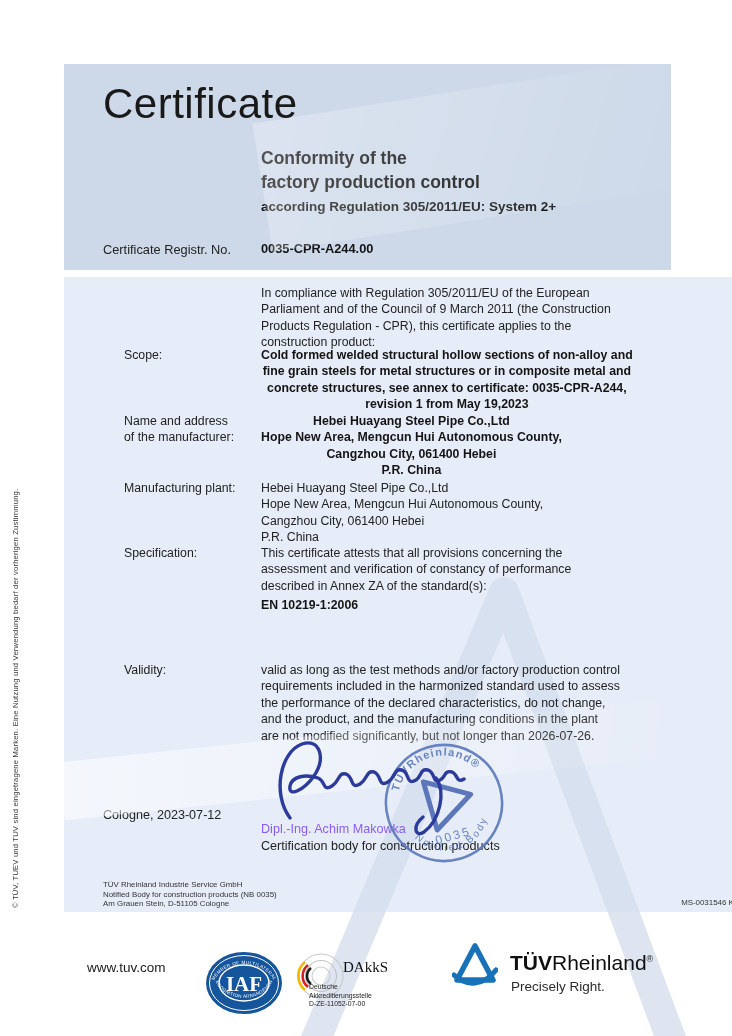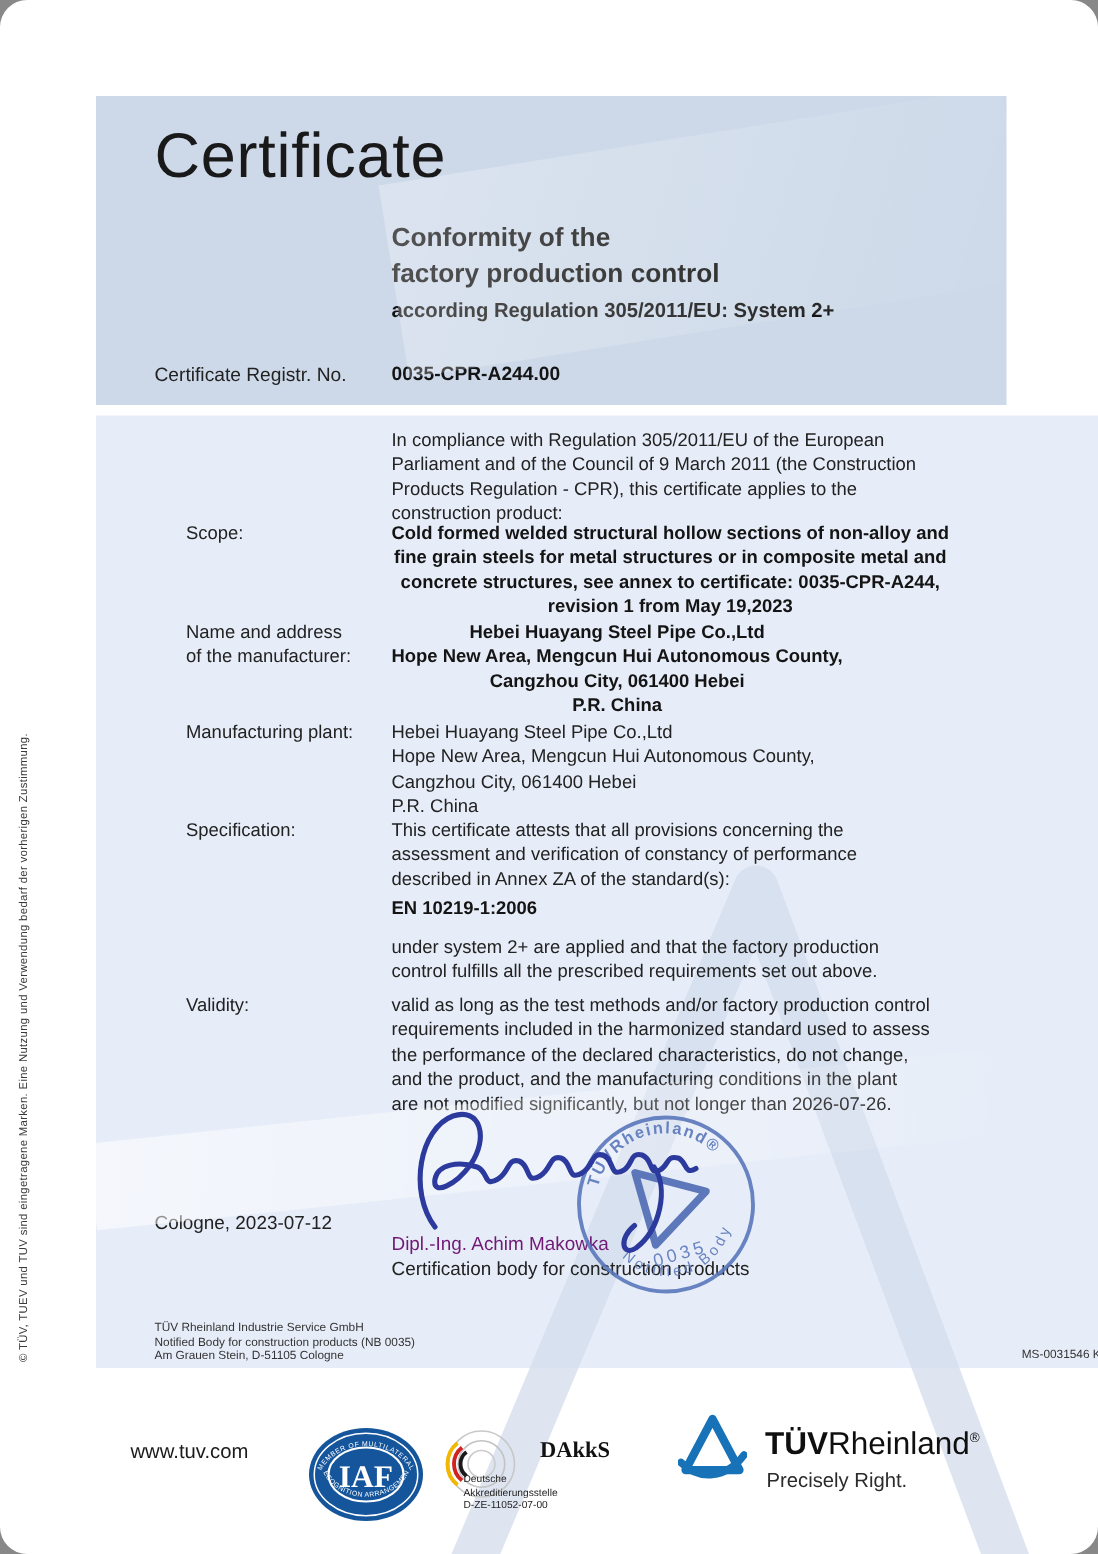--- a/index.html
+++ b/index.html
@@ -1,19 +1,19 @@
 <!DOCTYPE html>
 <html><head>
 <meta charset="utf-8">
 <style>
   * { margin:0; padding:0; box-sizing:border-box; }
   body { background:#888; font-family:"Liberation Sans", sans-serif; }
   #page {
     position:relative; width:732px; height:1036px; background:#ffffff;
-    overflow:hidden; margin:0 auto; color:#1d1d1f;border-radius:18px;
+    overflow:hidden; margin:0 auto; color:#1d1d1f;
   }
   
   .band-top {
     position:absolute; left:64px; top:64px; width:607px; height:206px;
     background:#cdd9e9;
   }
   .band-bottom {
     position:absolute; left:64px; top:277px; width:729px; height:635px;
     background:#e7edf8;
     padding-left:47px;
@@ -38,35 +38,35 @@
   .regno-value { position:absolute; left:197px; top:177px; font-size:12.8px; font-weight:bold; color:#141414; }
   
   .lbl { position:absolute; left:39px; font-size:12.3px; color:#222; line-height:16px;margin-left:21px; }
   .blk { position:absolute; left:197px; font-size:12.3px; line-height:16.4px; color:#222; }
   .blk.bold { font-weight:bold; color:#141414;text-align:center; }
   .blk div { white-space:nowrap; }
   
   .sig-svg { position:absolute; left:196px; top:455px; z-index:5; }
   .stamp { position:absolute; left:314px; top:460px; z-index:4; transform:rotate(-16deg); opacity:0.9; }
   .place-date { position:absolute; left:39px; top:531px; font-size:12.6px; color:#222; }
-  .signer { position:absolute; left:197px; top:545px; font-size:12.6px; color:#701a75; }
+  .signer { position:absolute; left:197px; top:545px; font-size:12.6px; color:#8b5cf6; }
   .signer-role { position:absolute; left:197px; top:562px; font-size:12.6px; color:#222; }
   
   .band-footer { position:absolute; left:39px; top:603px; font-size:7.9px; line-height:9.6px; color:#333; }
   .doc-ref { position:absolute; right:12px; top:621px; font-size:7.9px; color:#333; }
   
   .side-note {
     position:absolute; left:11px; top:908px; font-size:7.6px; color:#3a3a3a;
     white-space:nowrap; transform:rotate(-90deg); transform-origin:0 0; letter-spacing:0.2px;
   }
   
   .website { position:absolute; left:87px; top:960px; font-size:13.5px; color:#1a1a1a; }
   .iaf { position:absolute; left:204px; top:950px; }
   .dakks { position:absolute; left:291px; top:950px; width:120px; height:75px; }
-  .dakks-name { position:absolute; left:33px; top:9px; font-size:15px; font-weight:bold; font-family:"Liberation Serif", serif; color:#111;padding-left:36px; }
+  .dakks-name { position:absolute; left:16px; top:9px; font-size:15px; font-weight:normal; font-family:"Liberation Serif", serif; color:#111;padding-left:36px; }
   .dakks-small { position:absolute; left:18px; top:33px; font-size:6.8px; line-height:8.6px; color:#222; }
   .tuv-logo { position:absolute; left:452px; top:942px; width:230px; height:62px; }
   .tuv-word { position:absolute; left:58px; top:9px; font-size:21px; color:#0f0f0f; }
   .tuv-word .b { font-weight:bold; }
   .tuv-word sup { font-size:9px; }
   .tuv-slogan { position:absolute; left:59px; top:37px; font-size:13.5px; color:#2b2b2b; }
 </style>
 </head>
 <body>
 
@@ -126,24 +126,20 @@
       <div>P.R. China</div>
     </div>
 
     <div class="lbl" style="top:268px">Specification:</div>
     <div class="blk" style="top:268px">
       <div>This certificate attests that all provisions concerning the</div>
       <div>assessment and verification of constancy of performance</div>
       <div>described in Annex ZA of the standard(s):</div>
     </div>
     <div class="blk bold" style="top:320px">EN 10219-1:2006</div>
-    <div class="blk" style="top:346px">
-      <div>under system 2+ are applied and that the factory production</div>
-      <div>control  fulfills all the prescribed requirements set out above.</div>
-    </div>
 
     <div class="lbl" style="top:385px">Validity:</div>
     <div class="blk" style="top:385px">
       <div>valid as long as the test methods and/or factory production control</div>
       <div>requirements included in the harmonized standard used to assess</div>
       <div>the performance of the declared characteristics, do not change,</div>
       <div>and the product, and the manufacturing conditions in the plant</div>
       <div>are not modified significantly, but not longer than 2026-07-26.</div>
     </div>
 

